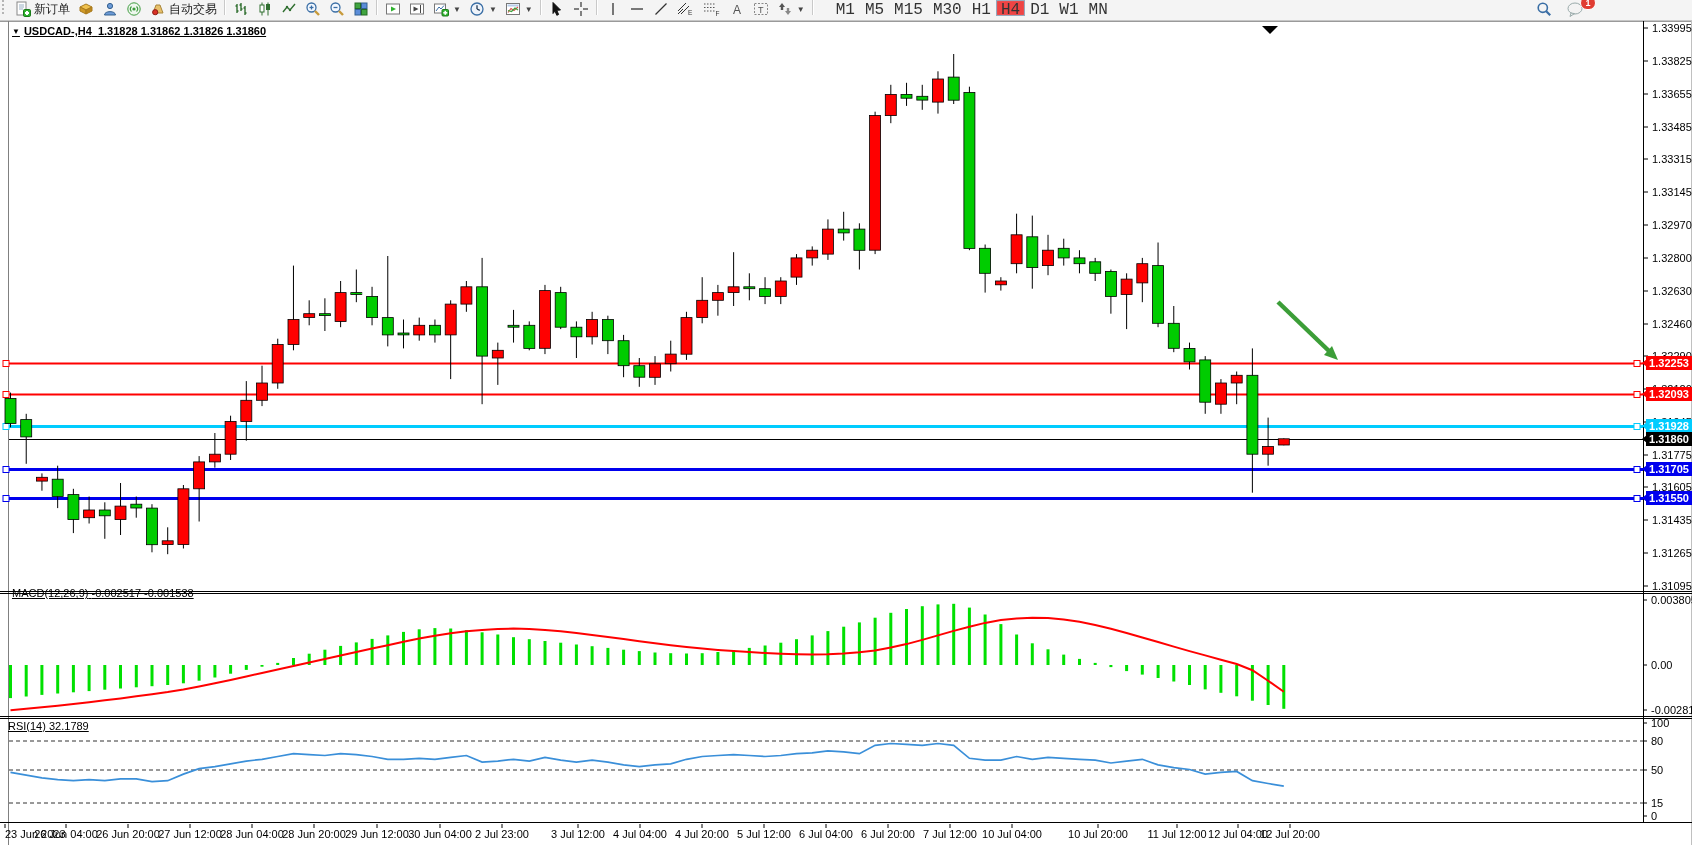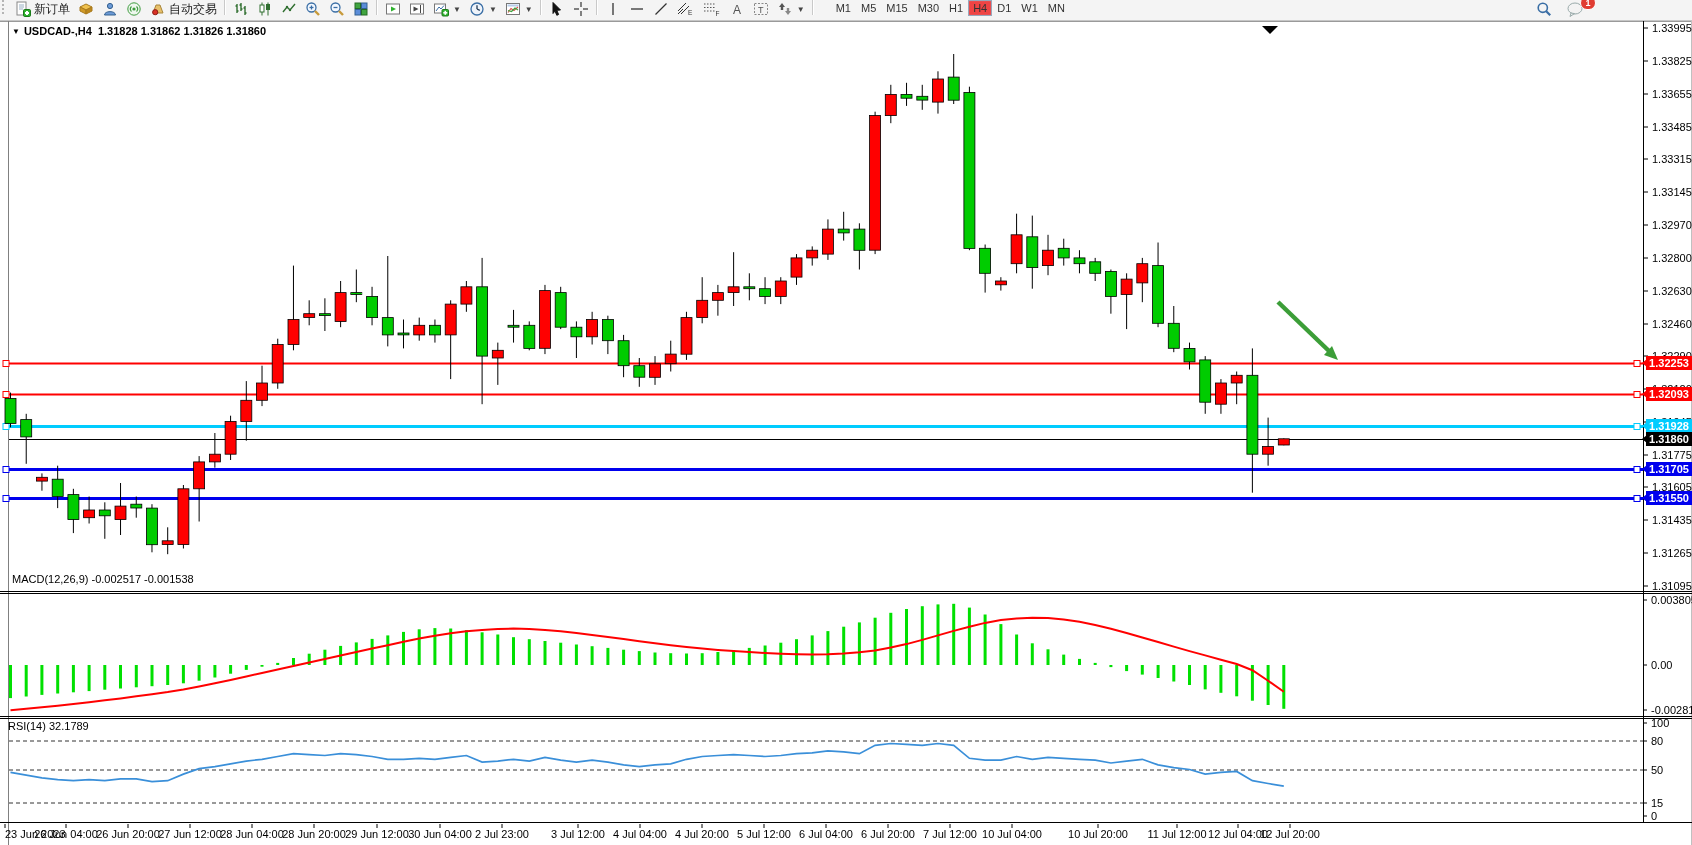--- a/index.html
+++ b/index.html
@@ -4,29 +4,29 @@
 <style>
   html,body{margin:0;padding:0;background:#e8e8e8;}
   #app{position:relative;width:1692px;height:845px;background:#fff;font-family:"Liberation Sans",sans-serif;overflow:hidden;}
   
   #toolbar{position:absolute;left:0;top:0;width:1692px;height:20px;background:#f4f4f4;border-bottom:1px solid #c6c6c6;display:flex;align-items:flex-start;font-size:12px;color:#222;}
   .grip{width:5px;height:14px;margin:0 2px;border-left:2px dotted #b5b5b5;}
   .sep{width:1px;height:15px;background:#c9c9c9;border-right:1px solid #fff;margin:0 3px;}
   .tb-btn{height:18px;display:inline-flex;align-items:center;gap:3px;padding:0 3px;border:1px solid transparent;background:transparent;font-family:inherit;font-size:12px;color:#222;cursor:default;}
   .tb-btn svg{display:block;}
   .caret{font-size:8px;color:#444;margin-left:1px;}
-  .tf-btn{height:16px;min-width:24px;padding:0 4px;border:1px solid transparent;background:transparent;font-family:Liberation Sans, sans-serif;font-size:11px;color:#333;text-align:center;}
+  .tf-btn{height:16px;min-width:24px;padding:0 4px;border:1px solid transparent;background:transparent;font-family:Liberation Mono, monospace;font-size:16px;color:#333;text-align:center;}
   .tf-btn.active{background:#ef4444;border:1px solid #98a8bc;box-shadow:inset 0 0 1px #aab;}
   #tb-right{margin-left:auto;display:flex;align-items:center;gap:6px;padding-right:104px;position:relative;}
   .badge{position:absolute;top:-4px;right:96px;min-width:12px;height:12px;background:#e03c31;border:1px solid #fff;border-radius:7px;color:#fff;font-size:9px;font-weight:bold;line-height:12px;text-align:center;padding:0 1px;}
   
-  .ovl{position:absolute;z-index:5;font-size:11px;color:#000;white-space:nowrap;}
+  .ovl{position:absolute;z-index:5;font-size:11px;color:#000;white-space:nowrap;text-decoration:underline;}
   #chart-title{left:12px;top:25px;font-weight:bold;}
   #chart-title .tri{font-size:8px;vertical-align:1px;margin-right:4px;}
-  #macd-label{left:12px;top:573px;}
+  #macd-label{left:12px;top:587px;}
   #rsi-label{left:8px;top:720px;}
   #chartsvg{position:absolute;left:0;top:0;z-index:1;}
 </style>
 </head>
 <body>
 
 <div id="app">
 
   <div id="toolbar">
     <span class="grip"></span>

